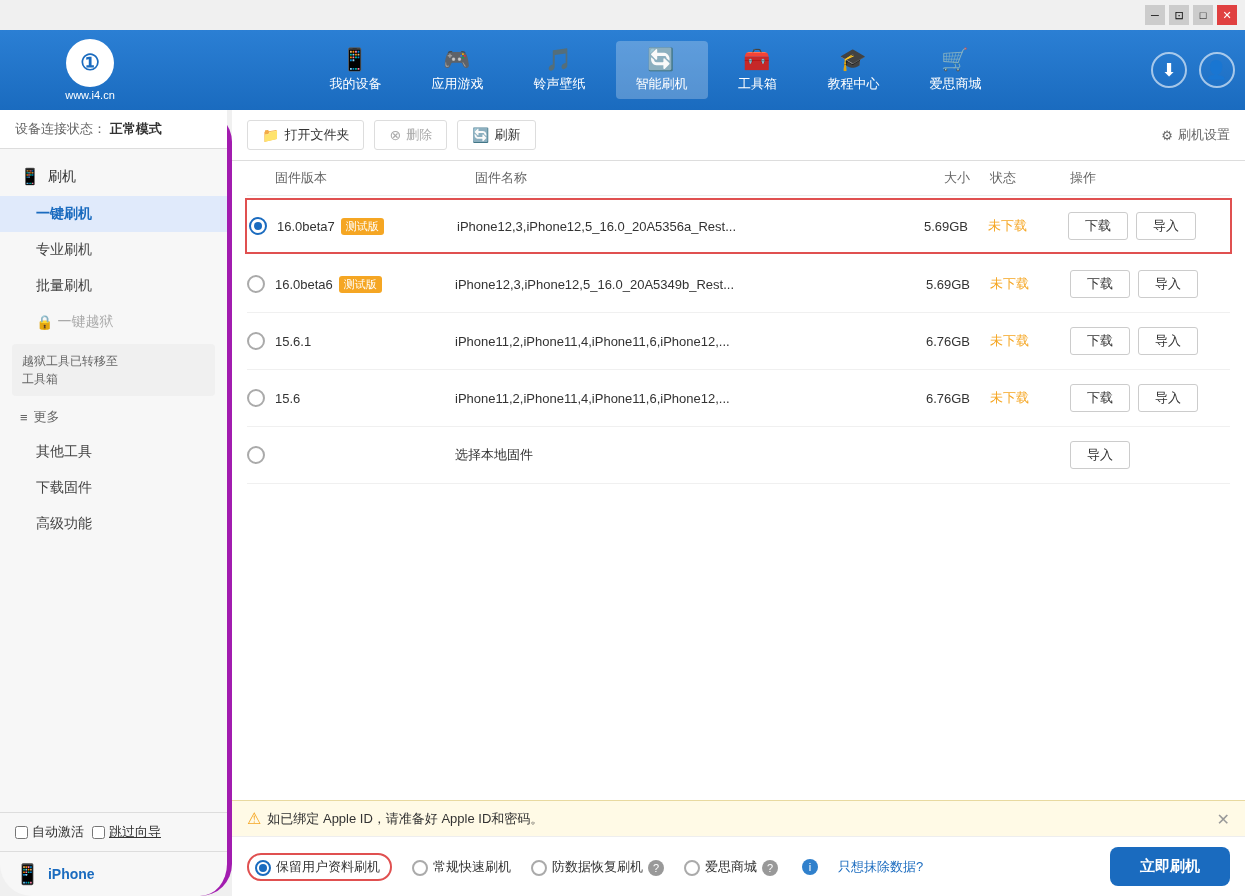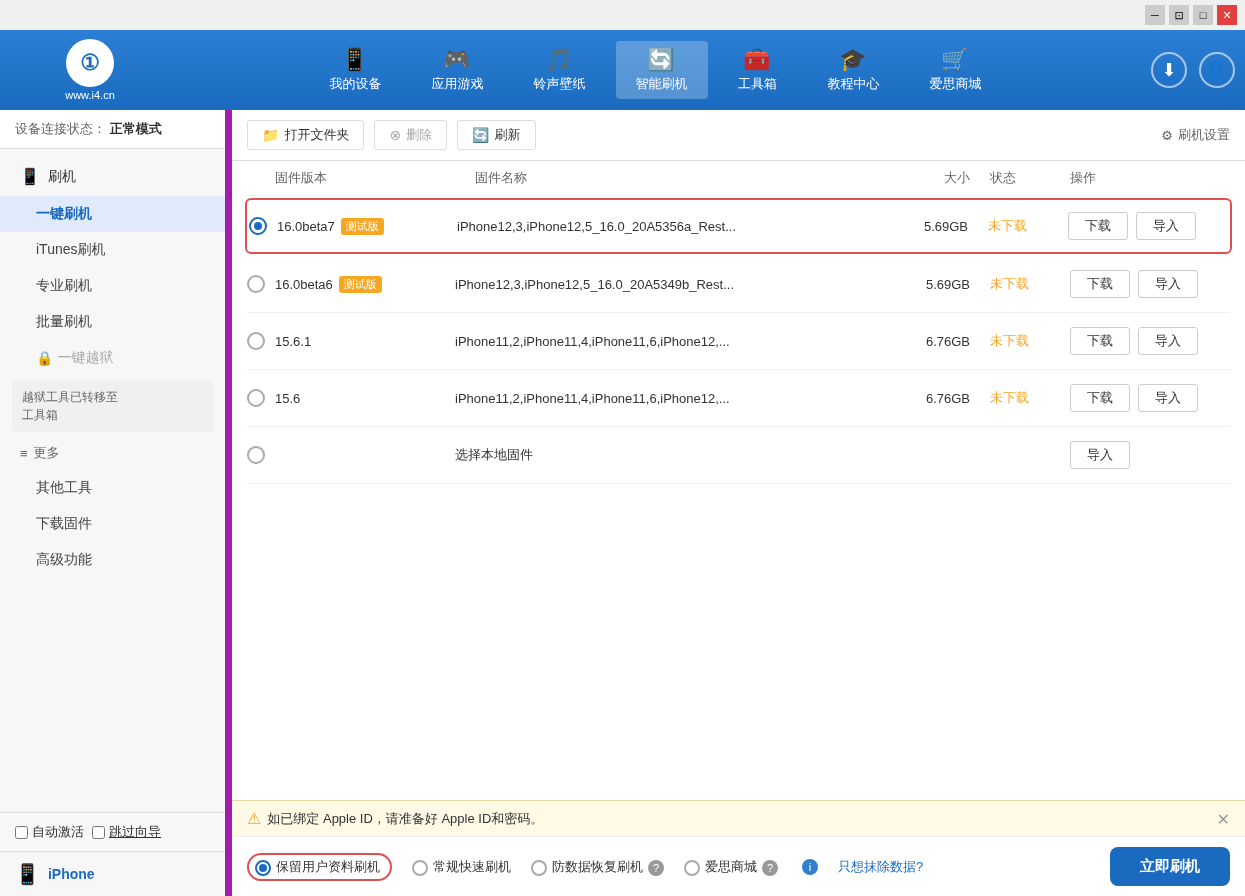--- a/index.html
+++ b/index.html
@@ -89,24 +89,25 @@
     
     .main-layout {
       display: flex;
       height: calc(896px - 30px - 80px);
     }
 
     
     .sidebar {
       width: 232px;
       background: #f7f7f7;
-      border-right: 7px solid #a21caf;
+      border-right: 5px solid #a21caf;
       display: flex;
       flex-direction: column;
       flex-shrink: 0;
+      border-radius: 32px;
     }
     .device-status {
       padding: 10px 15px;
       font-size: 13px;
       color: #333;
       border-bottom: 1px solid #ddd;
       background: white;
     }
     .device-status span.label { color: #666; }
     .device-status span.value { color: #333; font-weight: bold; }
@@ -243,21 +244,21 @@
 
     .firmware-row {
       display: flex;
       align-items: center;
       padding: 14px 0;
       border-bottom: 1px solid #f0f0f0;
       font-size: 13px;
     }
     .firmware-row.selected {
       border: 2px solid #e05050;
-      border-radius: 6px;
+      border-radius: 0;
       padding: 12px 2px;
       margin: 2px -2px;
       background: #fff;
     }
     .firmware-row .radio {
       width: 18px; height: 18px;
       border-radius: 50%;
       border: 2px solid #aaa;
       margin-right: 10px;
       display: flex; align-items: center; justify-content: center;
@@ -477,23 +478,20 @@
       <span class="value">正常模式</span>
     </div>
     <div class="sidebar-menu">
 
       <div class="sidebar-section-item">
         <span class="icon">📱</span>
         <span>刷机</span>
       </div>
       <div class="sidebar-sub-item active">
         <span>一键刷机</span>
-      </div>
-      <div class="sidebar-sub-item">
-        <span>iTunes刷机</span>
       </div>
       <div class="sidebar-sub-item">
         <span>专业刷机</span>
       </div>
       <div class="sidebar-sub-item">
         <span>批量刷机</span>
       </div>
       <div class="sidebar-disabled">
         <span>🔒</span>
         <span>一键越狱</span>

